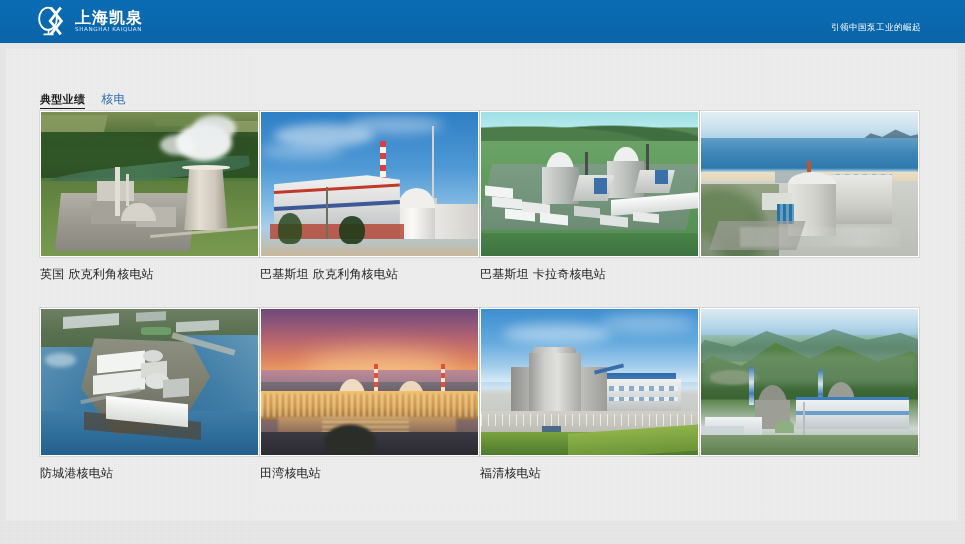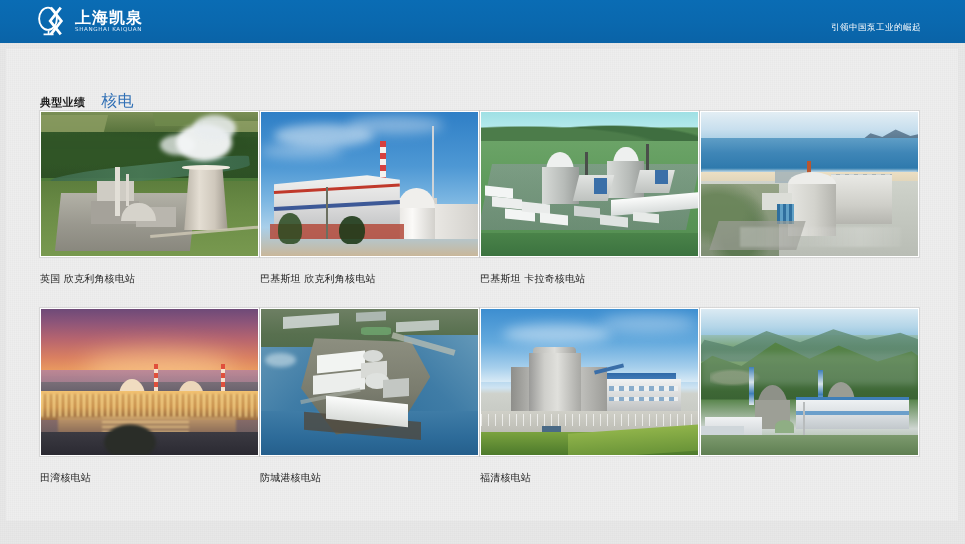--- a/index.html
+++ b/index.html
@@ -59,43 +59,43 @@
   .section-head {
     position: absolute; left: 34px; top: 42px;
     display: flex; align-items: baseline; gap: 16px;
   }
   .sec-title {
     font-size: 11px; font-weight: bold; color: #1b1b1b;
     border-bottom: 1px solid #1b1b1b; padding-bottom: 1px;
     letter-spacing: .3px;
   }
   .sec-sub {
-    font-size: 16px; color: #2f6fb5; letter-spacing: .3px;
+    font-size: 12px; color: #2f6fb5; letter-spacing: .3px;
   }
 
   
   .grid {
     position: absolute; left: 34px; top: 62px;
     width: 886px;
     display: grid;
     grid-template-columns: repeat(4, 220px);
     column-gap: 0px;
     row-gap: 0px;
   }
   .cell { width: 220px; }
   .cell .thumb {
     width: 219px; height: 146px;
     border: 1px solid #ffffff;
     outline: 1px solid rgba(150,150,150,.25);
     position: relative; overflow: hidden;
     background: #9bb6c8;
   }
   .cap {
-    margin-top: 15px;
-    font-size: 10px; color: #242424; letter-spacing: .2px;
+    margin-top: 9px;
+    font-size: 12px; color: #242424; letter-spacing: .2px;
     white-space: nowrap;
   }
   .row2 .thumb { height: 148px; }
   .grid-row2 { position: absolute; left: 34px; top: 259px; }
 
   
   .ph { position: absolute; inset: 0; }
   .layer { position: absolute; }
 
   
@@ -500,42 +500,20 @@
               <div class="layer wm"></div>
           </div>
         </div>
       </div>
     </div>
 
     <div class="grid grid-row2 row2">
 
       <div class="cell">
         <div class="thumb">
-          <div class="ph p5">
-            <div class="layer sky"></div>
-              <div class="layer glow"></div>
-              <div class="layer water-far"></div>
-            <div class="layer shore"></div>
-              <div class="layer stk1"></div>
-              <div class="layer stk2"></div>
-            <div class="layer dome1"></div>
-              <div class="layer dome2"></div>
-            <div class="layer plantstrip"></div>
-              <div class="layer lights"></div>
-            <div class="layer lagoon"></div>
-              <div class="layer refl"></div>
-            <div class="layer fgland"></div>
-              <div class="layer tree"></div>
-          </div>
-        </div>
-        <div class="cap">田湾核电站</div>
-      </div>
-
-      <div class="cell">
-        <div class="thumb">
           <div class="ph p6">
             <div class="layer topland"></div>
               <div class="layer topbld"></div>
               <div class="layer topbld2"></div>
             <div class="layer topbld3"></div>
               <div class="layer pond"></div>
             <div class="layer sea-l"></div>
               <div class="layer sea-r"></div>
               <div class="layer sea-b"></div>
             <div class="layer foam"></div>
@@ -550,20 +528,42 @@
               <div class="layer road2"></div>
             <div class="layer bank"></div>
               <div class="layer hall"></div>
           </div>
         </div>
         <div class="cap">防城港核电站</div>
       </div>
 
       <div class="cell">
         <div class="thumb">
+          <div class="ph p5">
+            <div class="layer sky"></div>
+              <div class="layer glow"></div>
+              <div class="layer water-far"></div>
+            <div class="layer shore"></div>
+              <div class="layer stk1"></div>
+              <div class="layer stk2"></div>
+            <div class="layer dome1"></div>
+              <div class="layer dome2"></div>
+            <div class="layer plantstrip"></div>
+              <div class="layer lights"></div>
+            <div class="layer lagoon"></div>
+              <div class="layer refl"></div>
+            <div class="layer fgland"></div>
+              <div class="layer tree"></div>
+          </div>
+        </div>
+        <div class="cap">田湾核电站</div>
+      </div>
+
+      <div class="cell">
+        <div class="thumb">
           <div class="ph p7">
             <div class="layer sky"></div>
               <div class="layer cl"></div>
               <div class="layer cl2"></div>
             <div class="layer blueroof"></div>
               <div class="layer office"></div>
             <div class="layer offwin"></div>
               <div class="layer offwin2"></div>
             <div class="layer rbtop"></div>
               <div class="layer rbl"></div>

